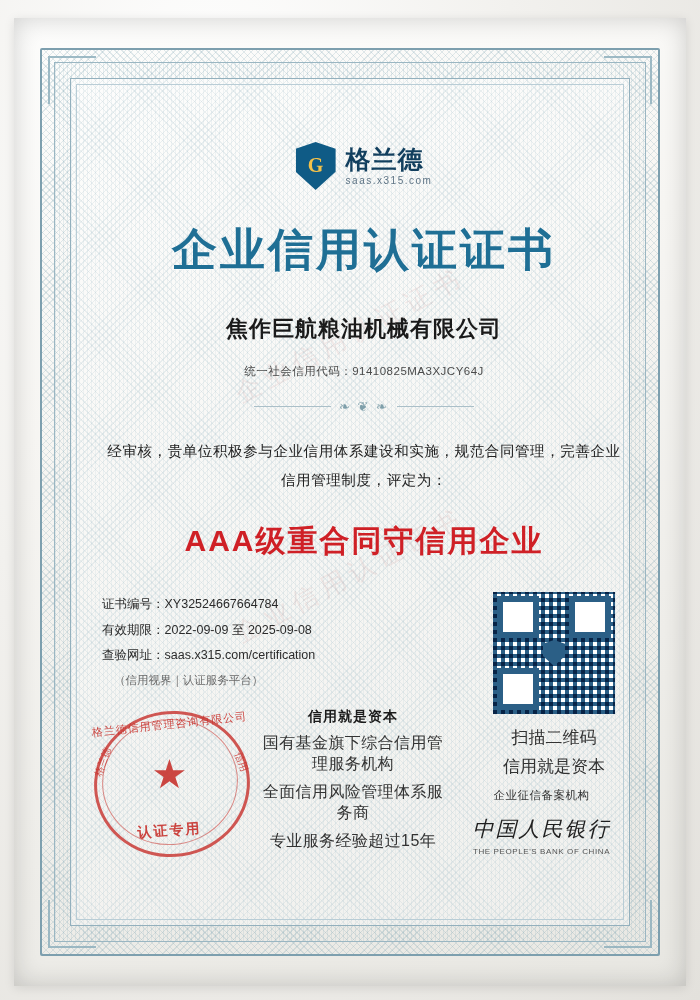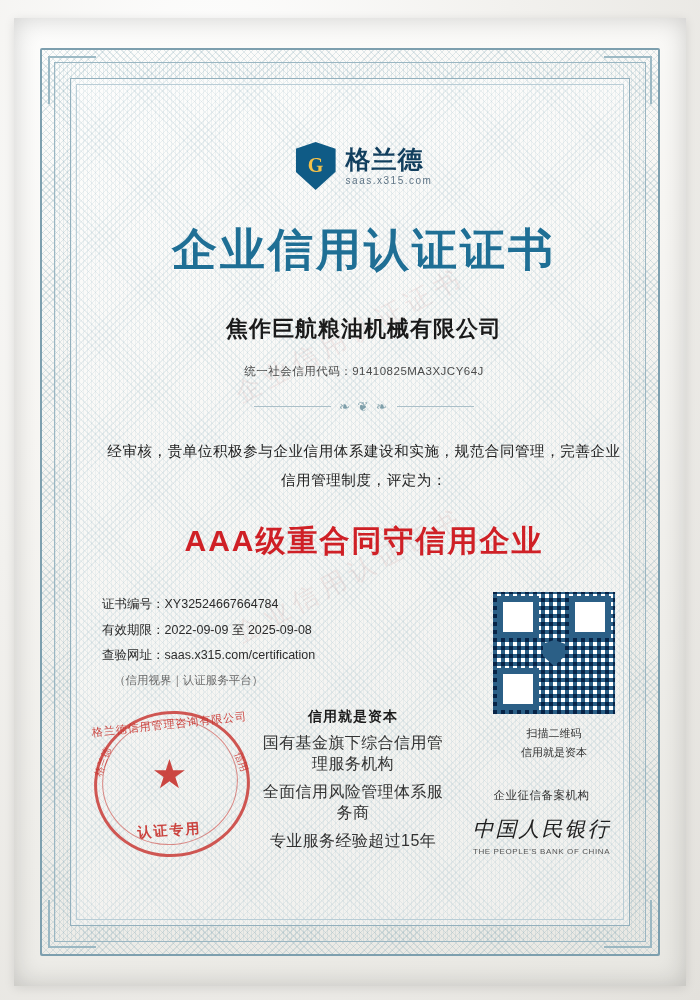--- a/index.html
+++ b/index.html
@@ -127,21 +127,21 @@
   }
   .qr::before,.qr::after{
     content:"";position:absolute;width:30px;height:30px;border:6px solid #2b5f86;background:#fff;
   }
   .qr::before{left:4px;top:4px;}
   .qr::after{right:4px;top:4px;}
   .qr .eye3{position:absolute;left:4px;bottom:4px;width:30px;height:30px;border:6px solid #2b5f86;background:#fff;}
   .qr .ctr{position:absolute;left:50%;top:50%;transform:translate(-50%,-50%);
     width:22px;height:26px;background:#2b5f86;
     clip-path:polygon(50% 0%,100% 14%,100% 62%,50% 100%,0% 62%,0% 14%);}
-  .qr-cap{margin-top:10px;font-size:11px;color:#333;line-height:1.7;}
+  .qr-cap{margin-top:10px;font-size:17px;color:#333;line-height:1.7;}
 
   
   .footer{
     position:absolute;left:0;right:0;bottom:36px;display:flex;align-items:flex-end;
   }
   .seal{
     width:175px;height:165px;position:relative;margin-left:-12px;
   }
   .seal .ring{
     position:absolute;left:12px;top:10px;width:150px;height:140px;border-radius:50%;

